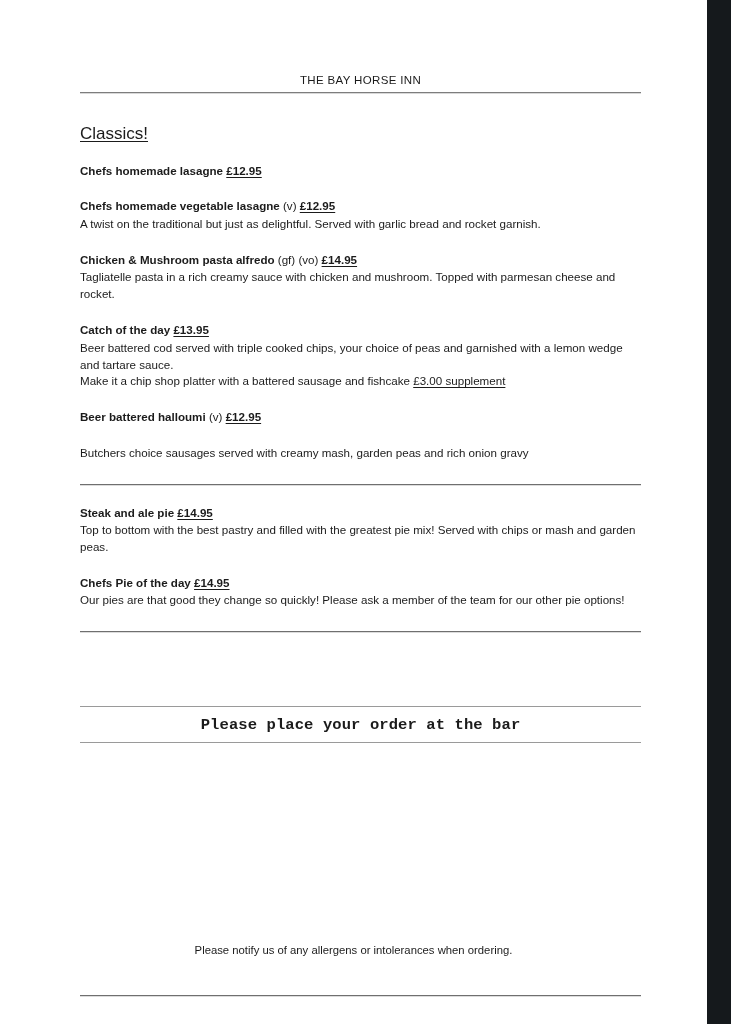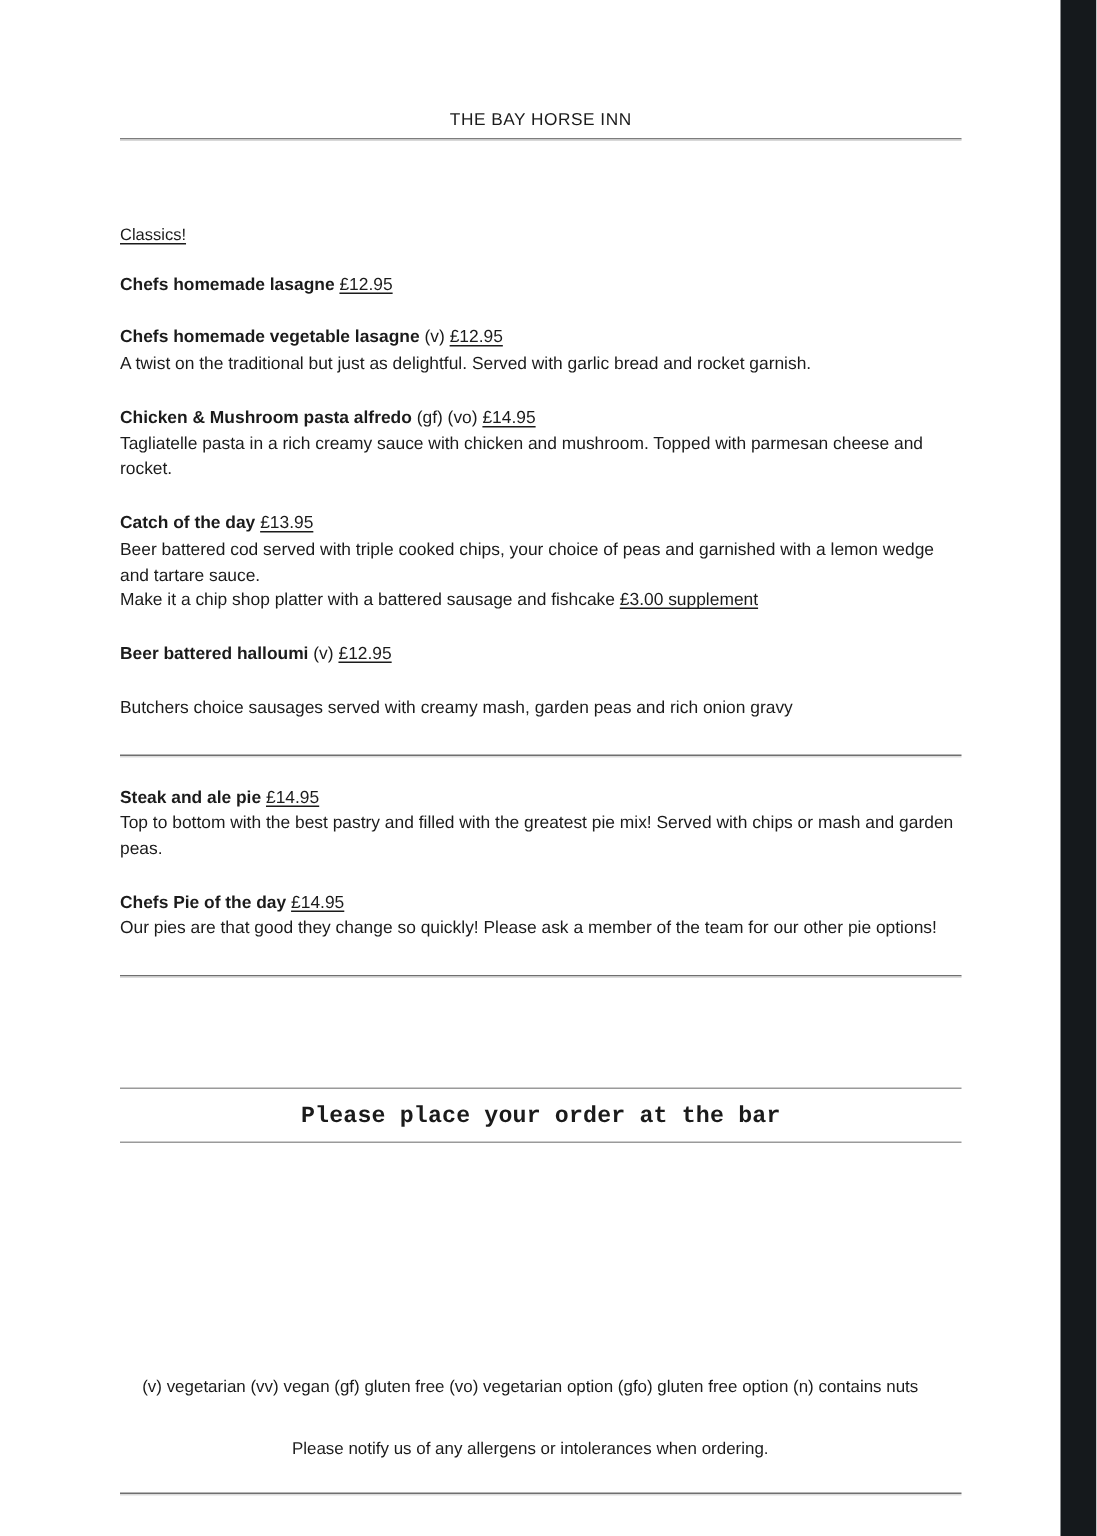--- a/index.html
+++ b/index.html
@@ -50,43 +50,43 @@
   }
   .rule-header {
     margin-top: 6px;
     height: 0;
     border-top: 1.6px solid #7d7d7d;
     border-bottom: 0.6px solid #d8d8d8;
   }
 
   
   .section-heading {
-    font-size: 11px;
-    margin-top: 57px;
+    font-size: 17px;
+    margin-top: 30px;
     margin-bottom: 0;
   }
   .section-heading span {
     text-decoration: underline;
     text-underline-offset: 2px;
   }
 
   
   .item {
     margin-top: 19px;
   }
   .item-title {
     font-size: 11.6px;
     font-weight: bold;
     line-height: 1.42;
   }
   .item-title .tags {
     font-weight: normal;
   }
   .item-title .price {
-    font-weight: normal;
+    font-weight: bold;
     text-decoration: underline;
     text-underline-offset: 2px;
   }
   .item-desc {
     font-size: 11.6px;
     line-height: 1.46;
     margin-top: 1px;
     max-width: 558px;
   }
   .item-extra {
@@ -203,21 +203,20 @@
 
     <div class="order-banner-wrap">
       <div class="rule-thin"></div>
       <div class="order-banner">Please place your order at the bar</div>
       <div class="rule-thin"></div>
     </div>
 
   </div>
 
   <div class="footer">
-    <div class="legend">(v) vegetarian (vv) vegan (gf) gluten free (vo) vegetarian option (gfo) gluten free option (n) contains nuts</div>
     <div class="allergen-note">Please notify us of any allergens or intolerances when ordering.</div>
   </div>
 
   <div class="footer-rule-wrap">
     <div class="rule-bottom"></div>
   </div>
 
 </div>
 
 <div class="edge-strip"></div>

